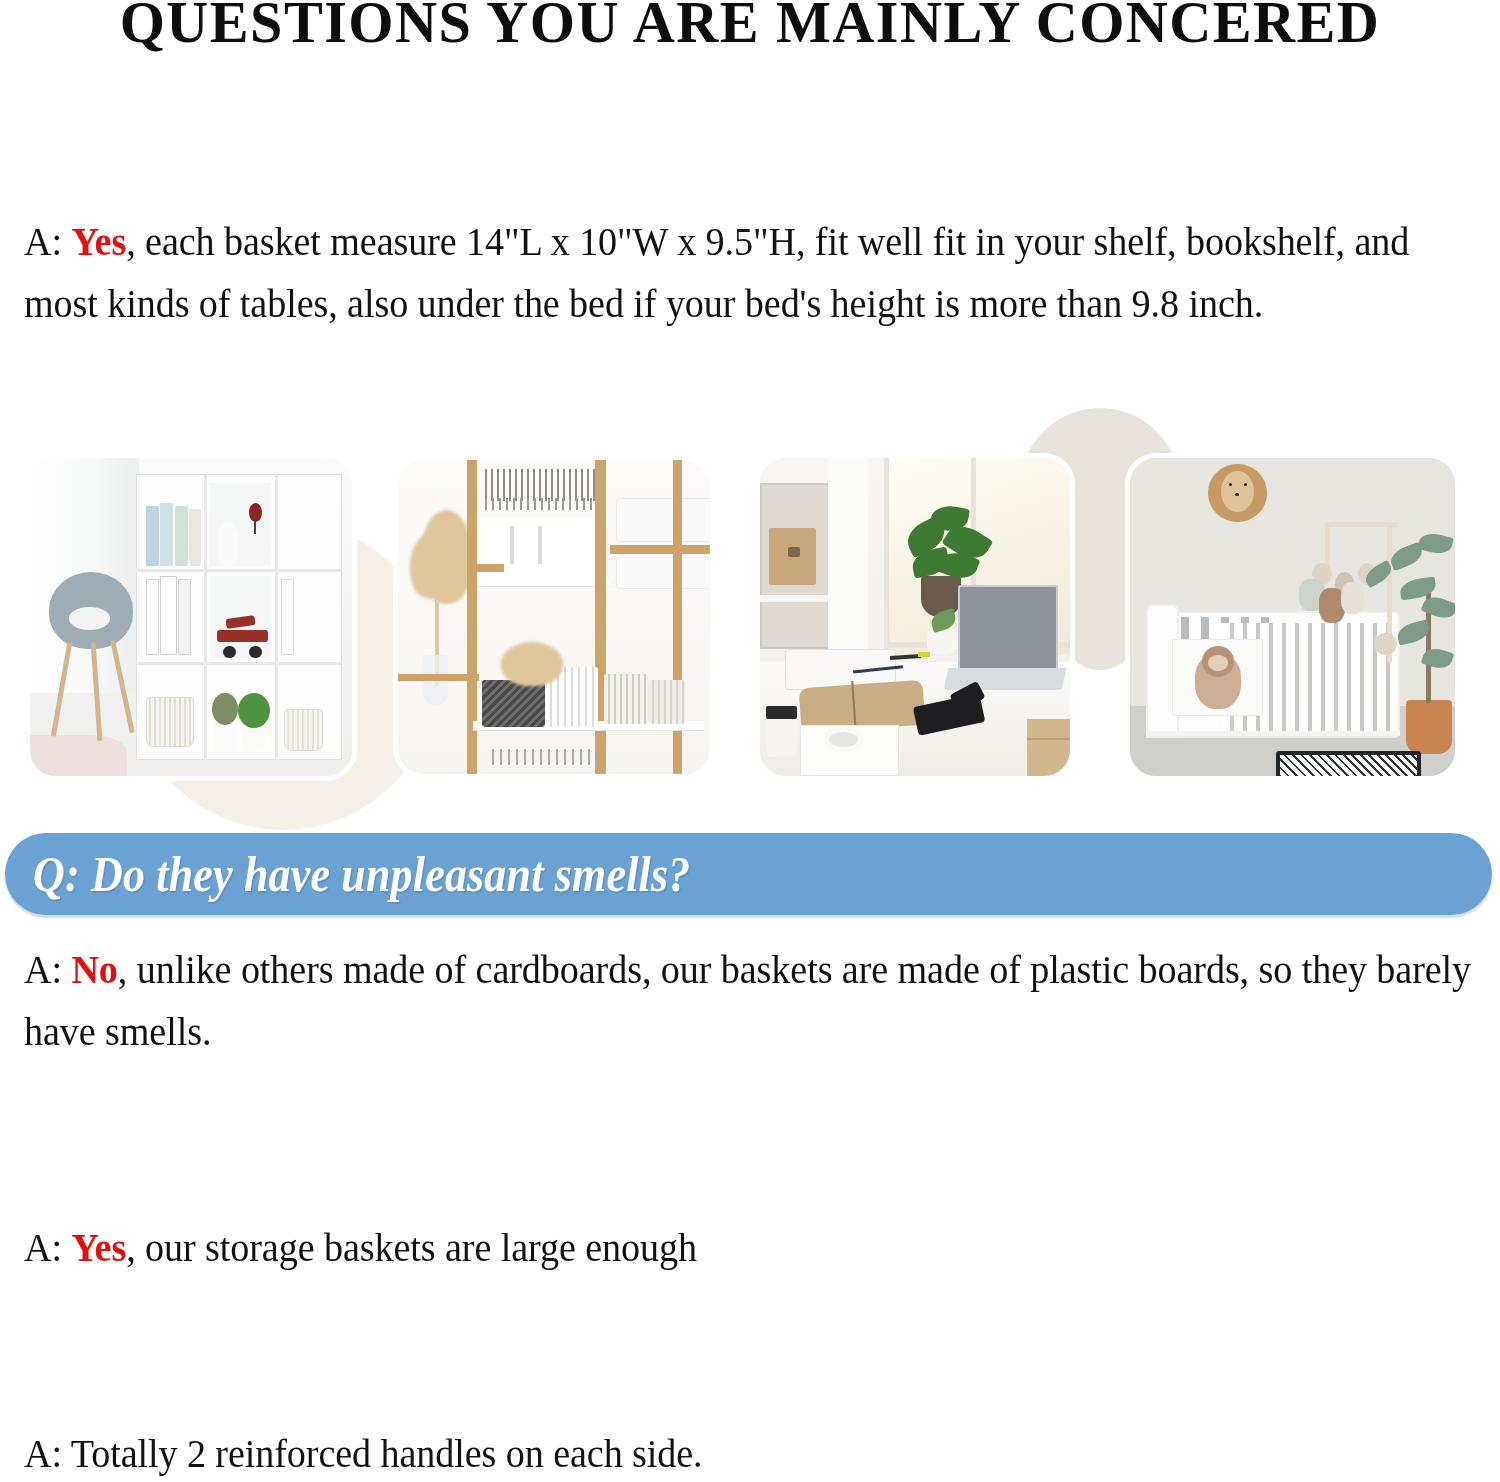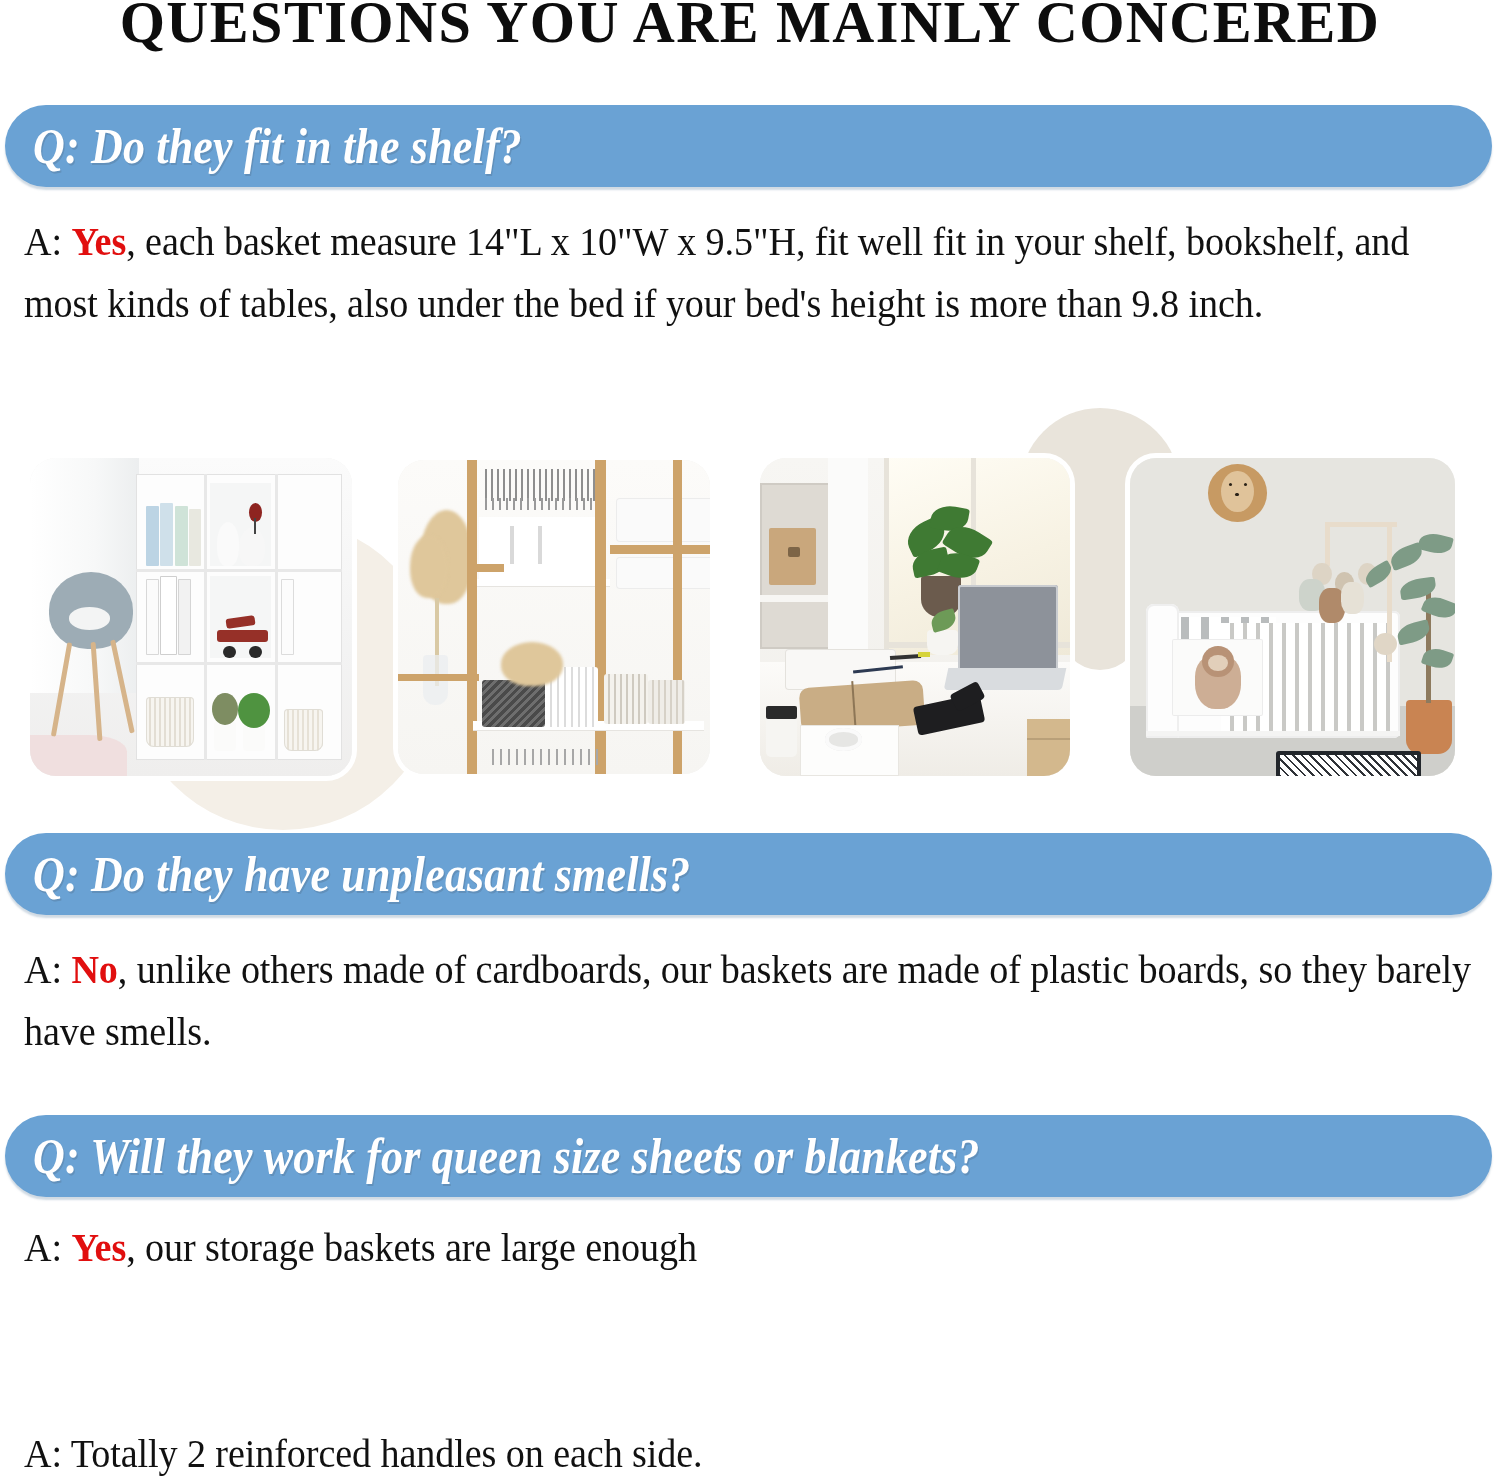--- a/index.html
+++ b/index.html
@@ -210,23 +210,20 @@
 <body>
 
 <div id="page">
 
   <div class="page-title">QUESTIONS YOU ARE MAINLY CONCERED</div>
 
   <div class="blob blob-left"></div>
   <div class="blob blob-mid-circle"></div>
   <div class="blob blob-mid-stem"></div>
 
-  <div class="q-pill" style="top:105px;">
-    <span class="q-text">Q: Do they fit in the shelf?</span>
-  </div>
   <div class="answer" style="left:24px; top:210px; width:1560px;">
     <span>A: </span><span class="hl">Yes</span><span>, each basket measure 14"L x 10"W x 9.5"H, fit well fit in your shelf, bookshelf, and most kinds of tables, also under the bed if your bed's height is more than 9.8 inch.</span>
   </div>
 
   <div class="photo" style="left:30px; top:458px; width:322px; height:318px;">
     <div class="scene">
       <div class="p1-bg"></div>
       <div class="p1-curtain"></div>
       <div class="p1-rug"></div>
 
@@ -416,23 +413,20 @@
     </div>
   </div>
 
   <div class="q-pill" style="top:833px;">
     <span class="q-text">Q: Do they have unpleasant smells?</span>
   </div>
   <div class="answer" style="left:24px; top:938px; width:1560px;">
     <span>A: </span><span class="hl">No</span><span>, unlike others made of cardboards, our baskets are made of plastic boards, so they barely have smells.</span>
   </div>
 
-  <div class="q-pill" style="top:1115px;">
-    <span class="q-text">Q: Will they work for queen size sheets or blankets?</span>
-  </div>
   <div class="answer" style="left:24px; top:1216px; width:1560px;">
     <span>A: </span><span class="hl">Yes</span><span>, our storage baskets are large enough</span>
   </div>
 
   <div class="answer" style="left:24px; top:1422px; width:1560px;">
     <span>A: Totally 2 reinforced handles on each side.</span><span class="hl"></span><span></span>
   </div>
 
 </div>
 

